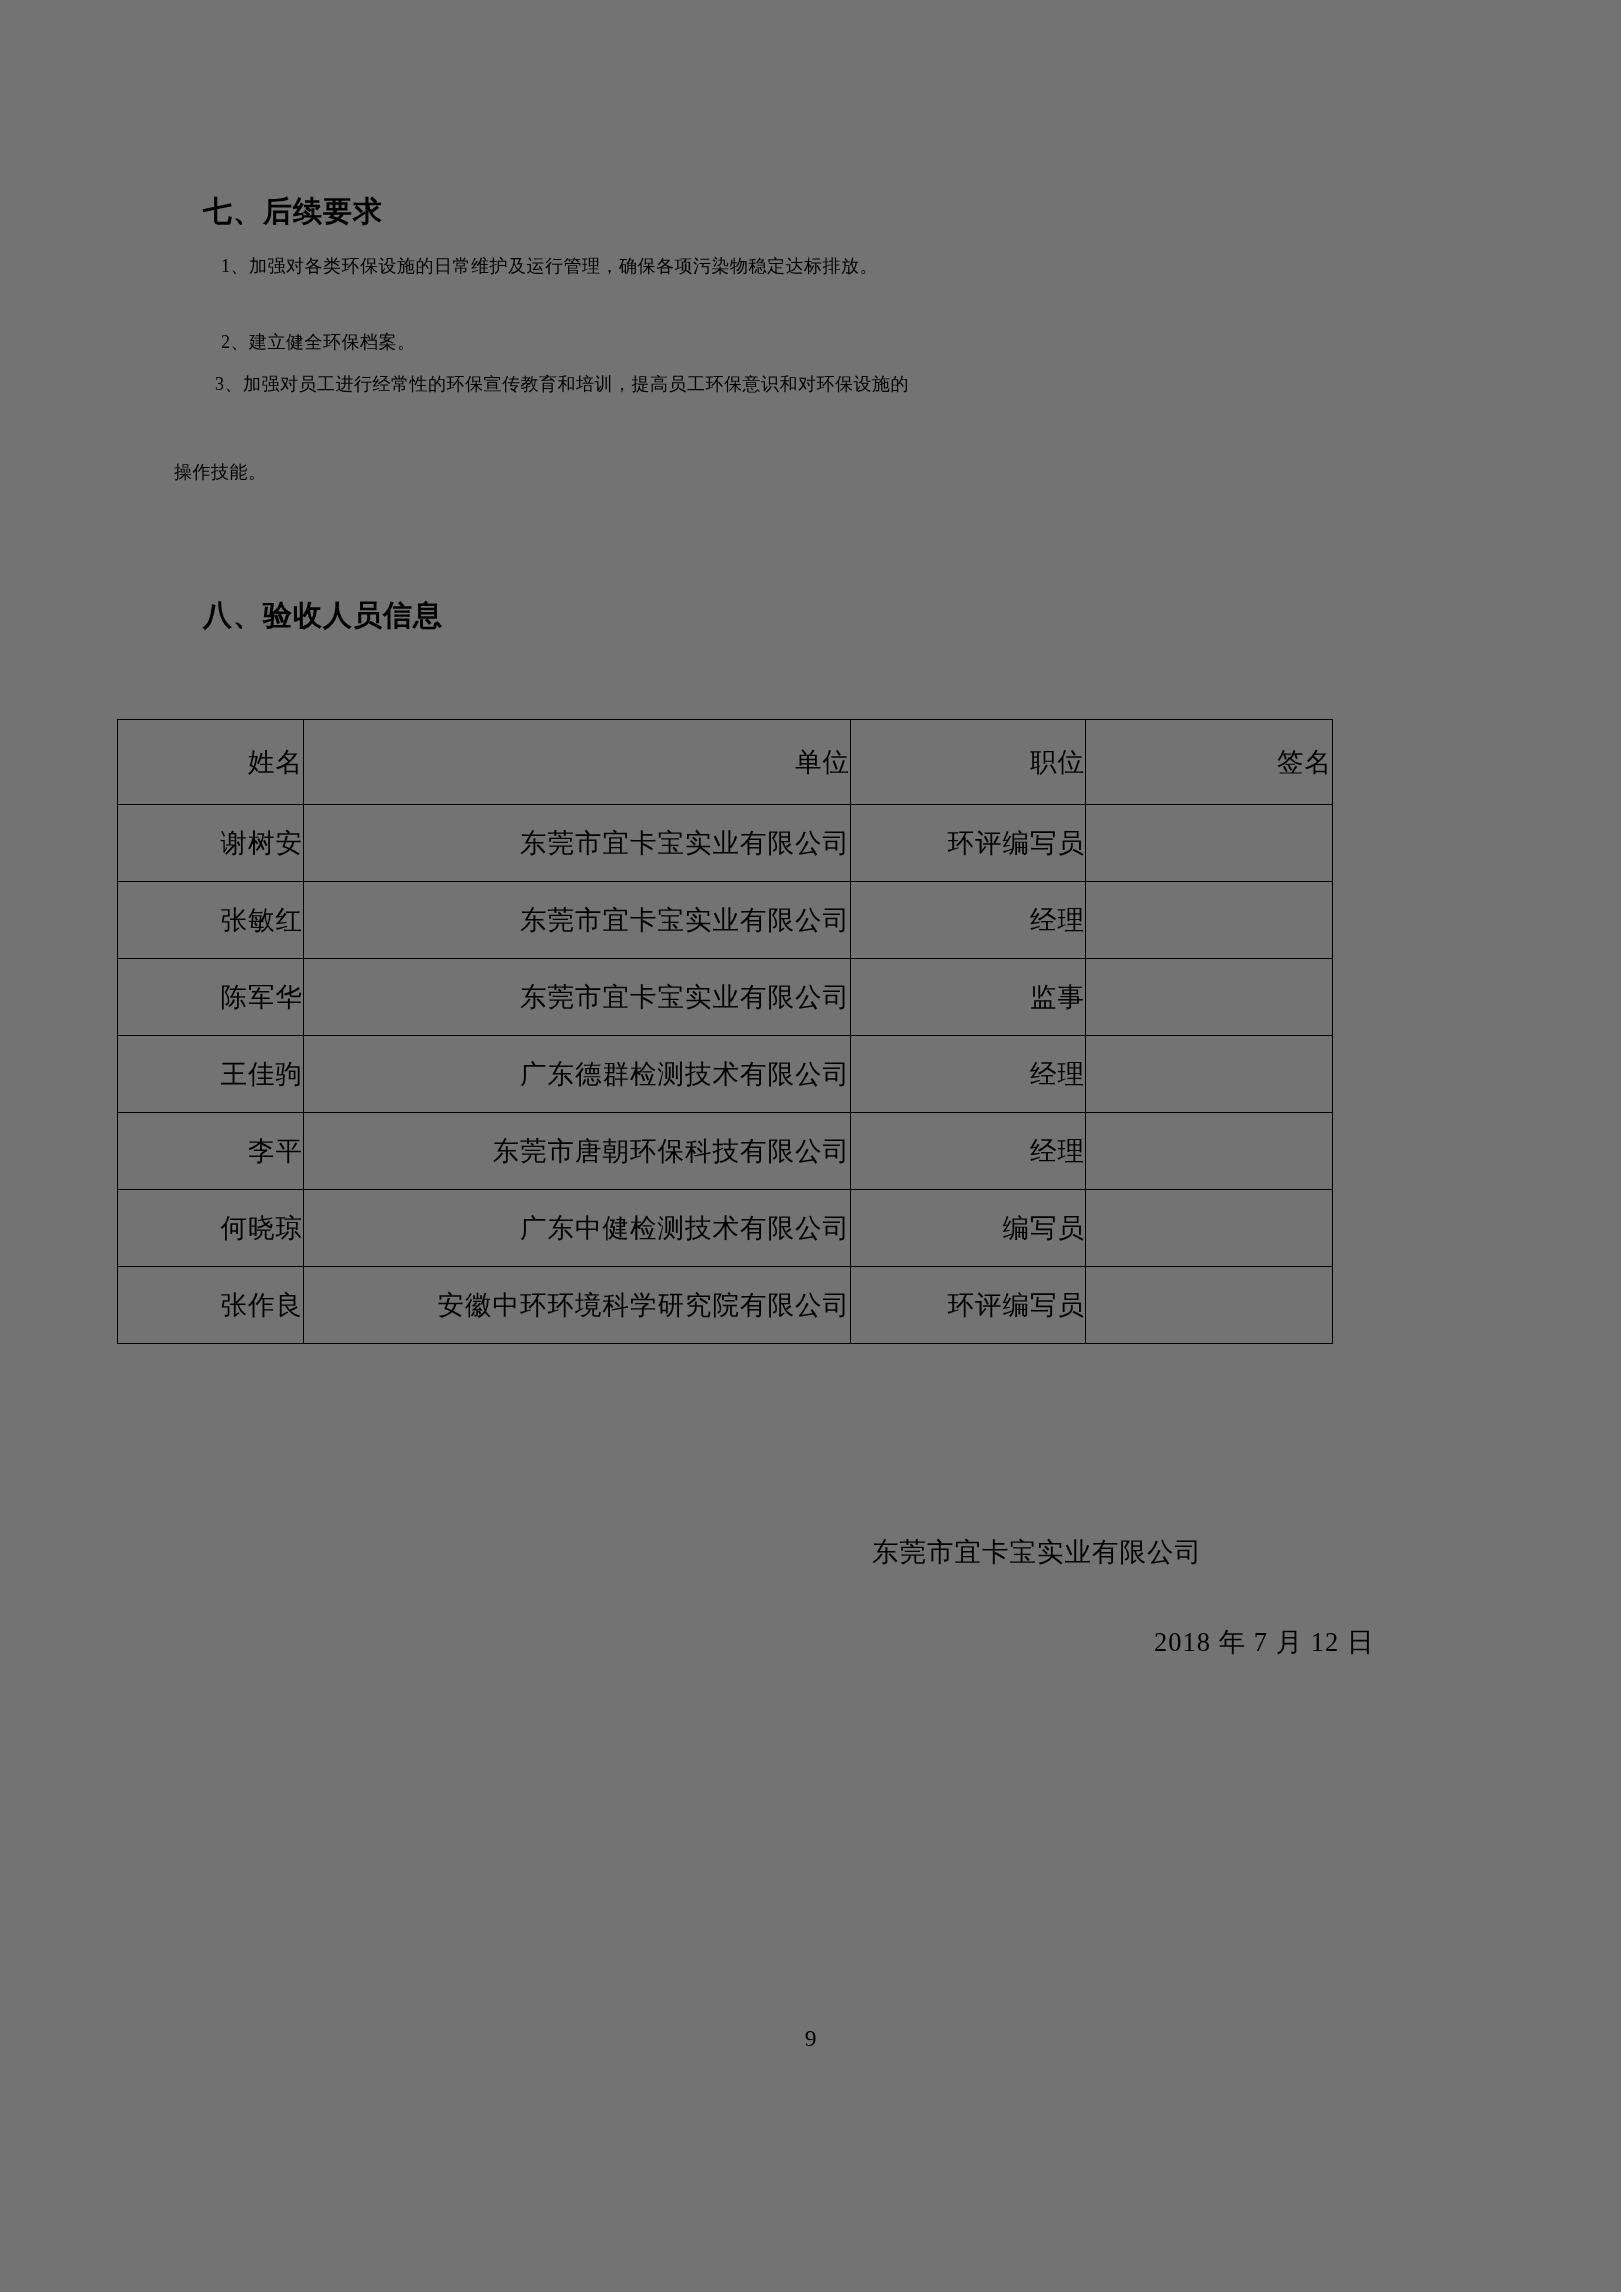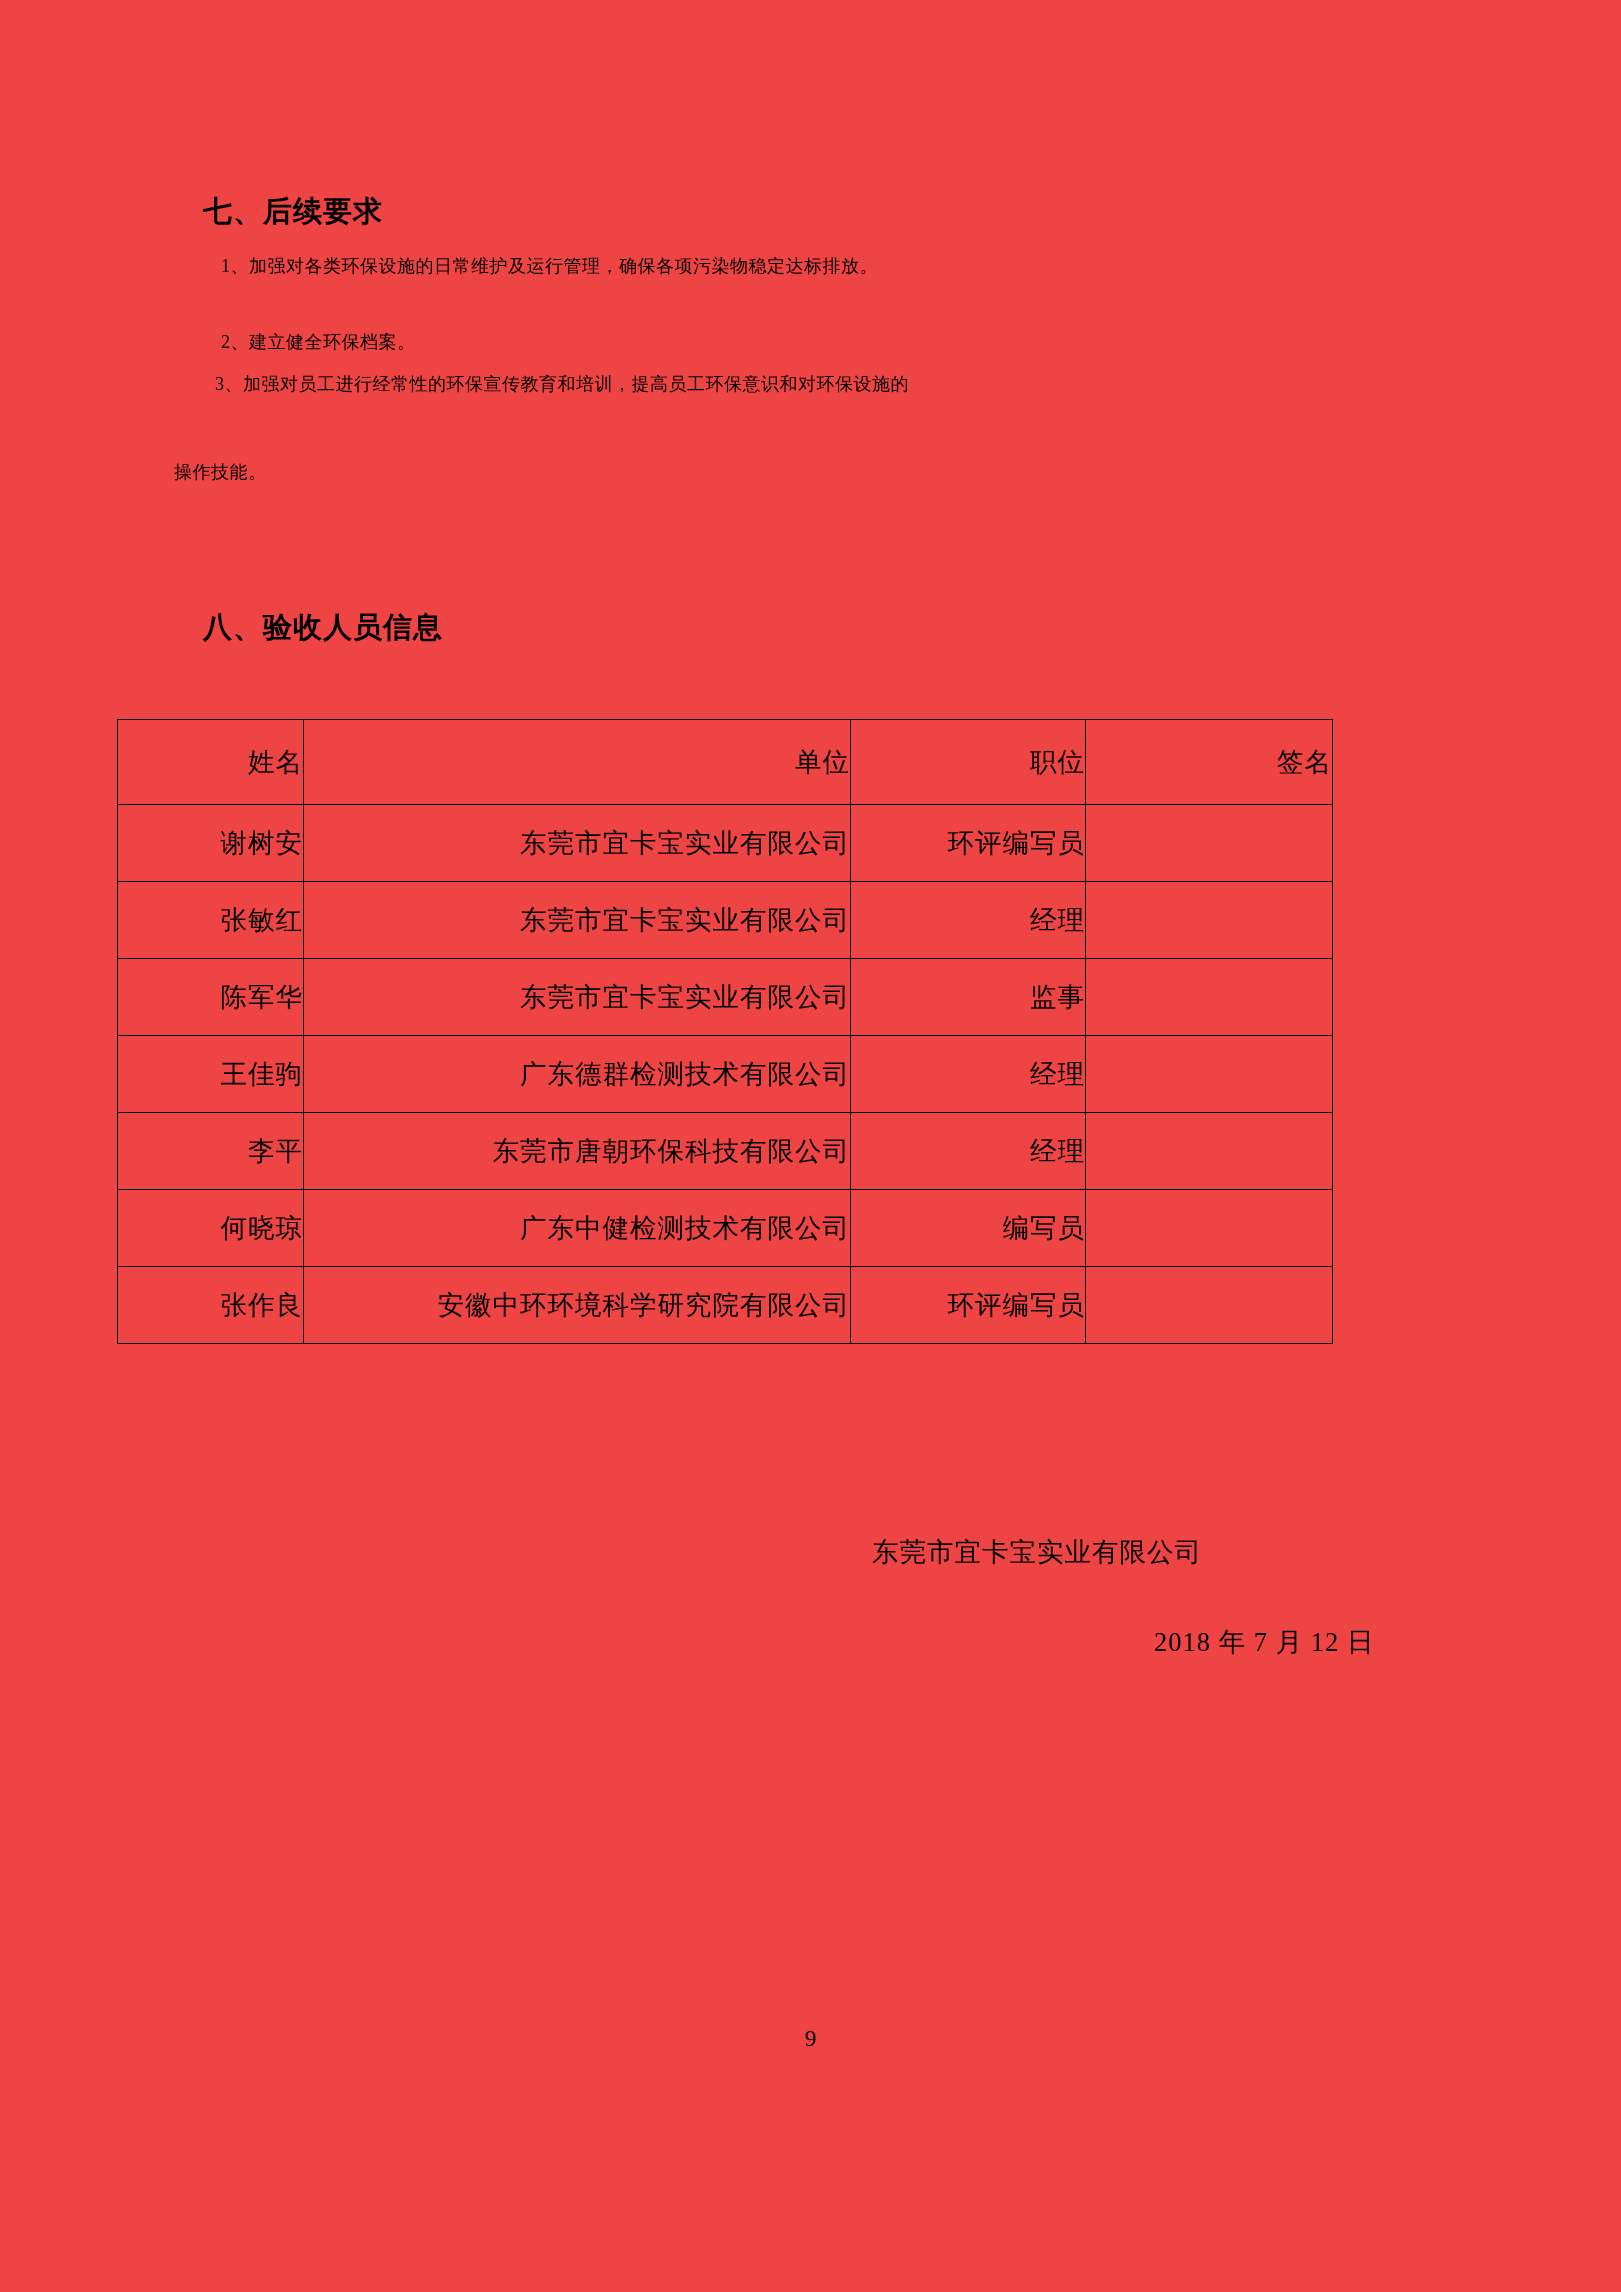--- a/index.html
+++ b/index.html
@@ -8,41 +8,41 @@
     background: #ffffff;
   }
   body {
     font-family: "Liberation Serif", "DejaVu Serif", serif;
     color: #000000;
   }
   .page {
     position: relative;
     width: 1621px;
     height: 2293px;
-    background: #ef4444;
+    background: #737373;
     margin: 0 auto;
     overflow: hidden;
     box-sizing: border-box;
   }
   .content {
     position: absolute;
     left: 174px;
     top: 0;
     width: 1274px;
   }
 
   
   .section-heading {
     font-weight: bold;
     font-size: 29px;
     letter-spacing: 1px;
     line-height: 1.2;
   }
   #sec7-heading { position: absolute; left: 29px;  top: 194px; }
-  #sec8-heading { position: absolute; left: 29px;  top: 598px; margin-top: 12px; }
+  #sec8-heading { position: absolute; left: 29px;  top: 598px; }
 
   
   .para {
     position: absolute;
     font-size: 18px;
     line-height: 1.0;
     letter-spacing: 0.5px;
     white-space: nowrap;
   }
   #item1 { left: 47px; top: 257px; }

